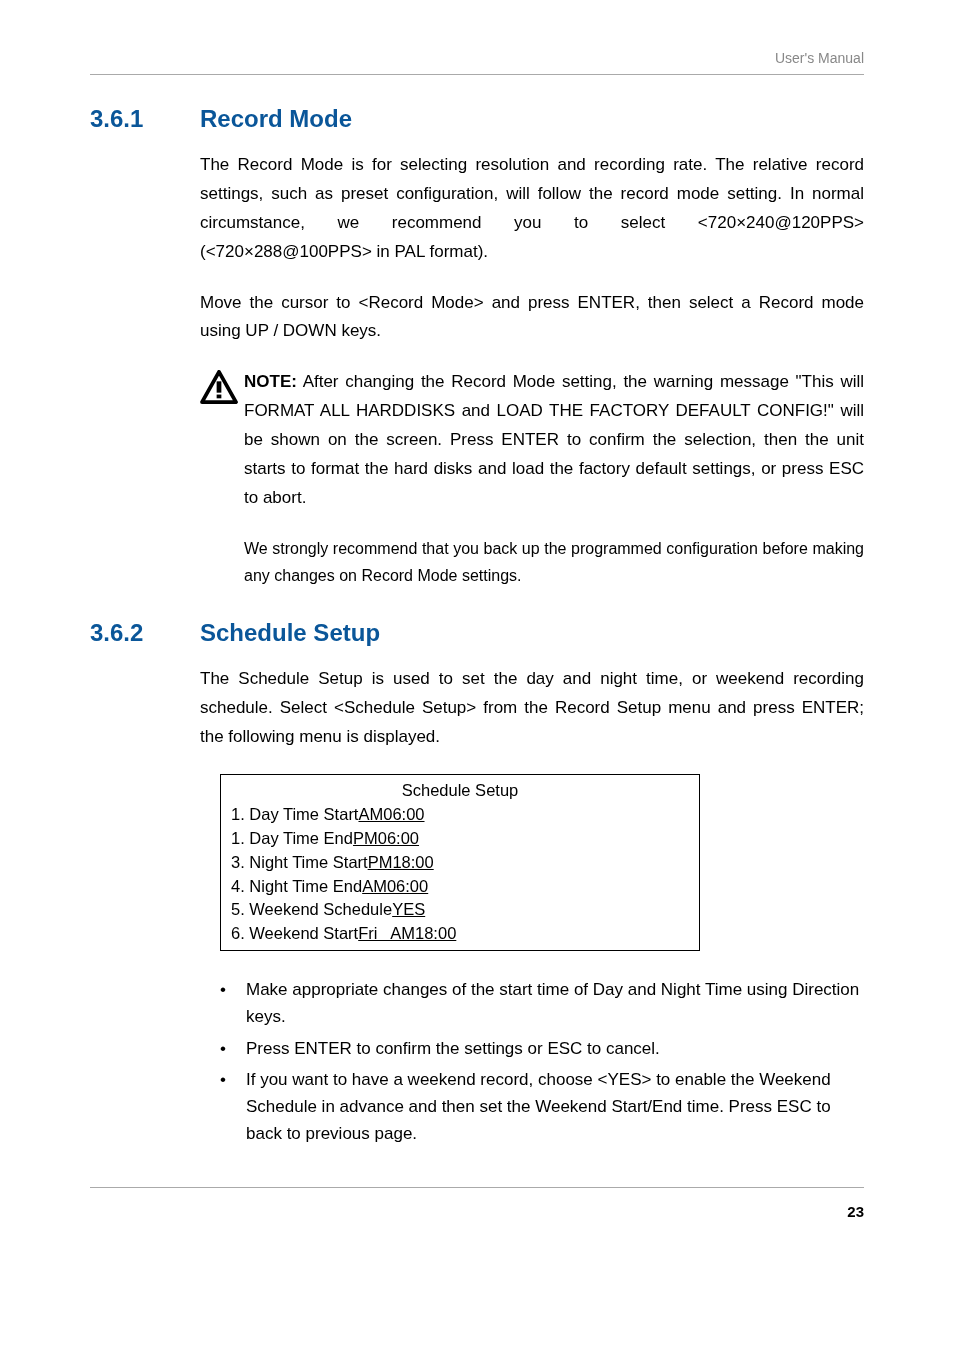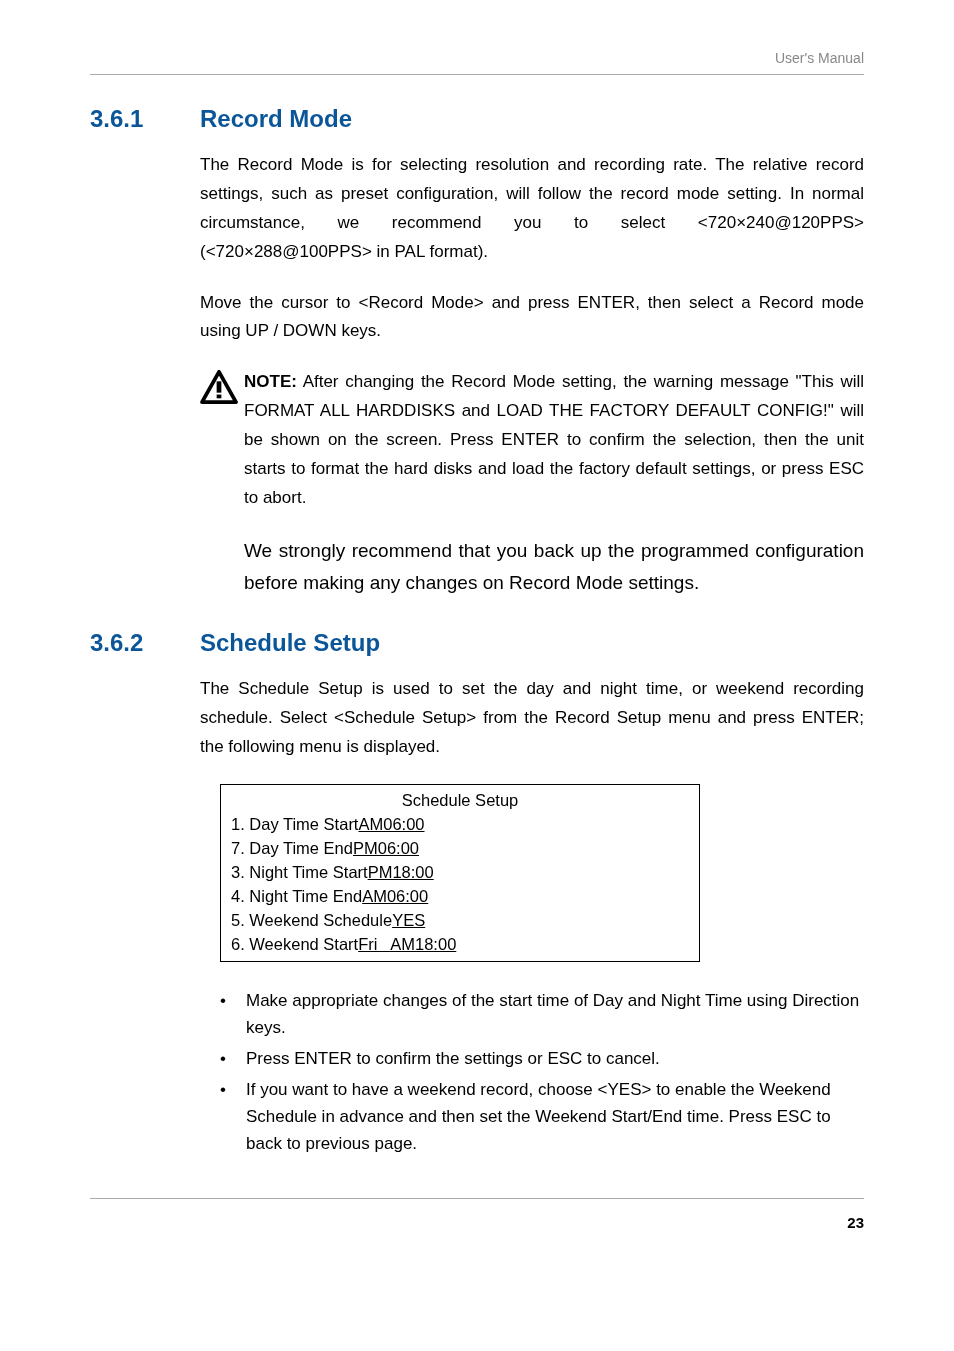--- a/index.html
+++ b/index.html
@@ -69,21 +69,21 @@
       margin-top: 2px;
     }
     .note-text {
       font-size: 17px;
       line-height: 1.7;
       text-align: justify;
       flex: 1;
     }
     .note-indent {
       margin-left: 154px;
-      font-size: 19px;
+      font-size: 16px;
       line-height: 1.7;
       text-align: justify;
       margin-bottom: 22px;
     }
     .schedule-box {
       margin-left: 130px;
       border: 1px solid #000;
       width: 480px;
       font-size: 16.5px;
       line-height: 1.45;
@@ -158,21 +158,21 @@
   </div>
   <p class="body-text">The Schedule Setup is used to set the day and night time, or weekend recording schedule. Select &lt;Schedule Setup&gt; from the Record Setup menu and press ENTER; the following menu is displayed.</p>
 
   <div class="schedule-box">
     <div class="schedule-title">Schedule Setup</div>
     <div class="schedule-row">
       <span>1. Day Time Start</span>
       <span class="sched-val">AM06:00</span>
     </div>
     <div class="schedule-row">
-      <span>7. Day Time End</span>
+      <span>1. Day Time End</span>
       <span class="sched-val">PM06:00</span>
     </div>
     <div class="schedule-row">
       <span>3. Night Time Start</span>
       <span class="sched-val">PM18:00</span>
     </div>
     <div class="schedule-row">
       <span>4. Night Time End</span>
       <span class="sched-val">AM06:00</span>
     </div>

